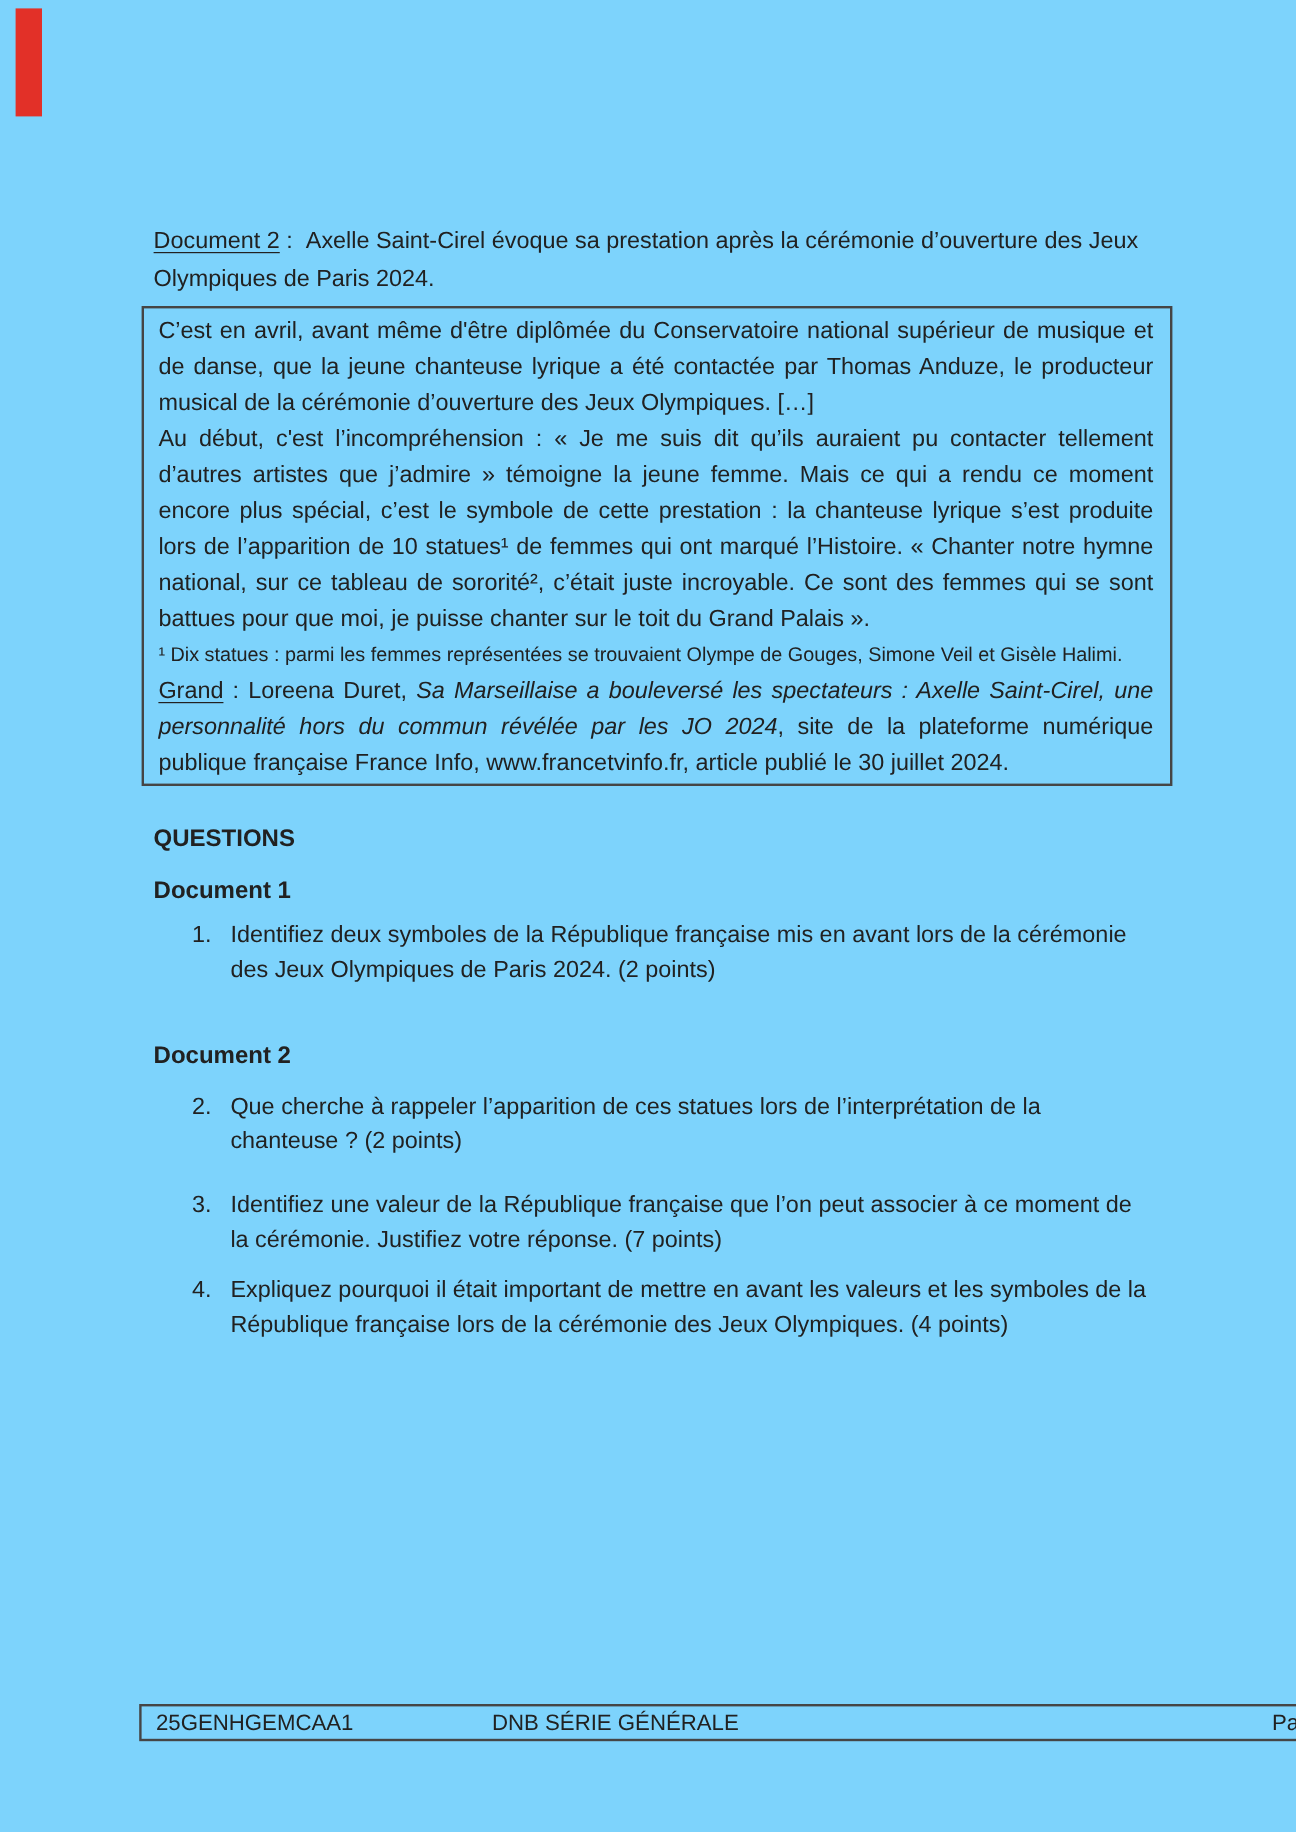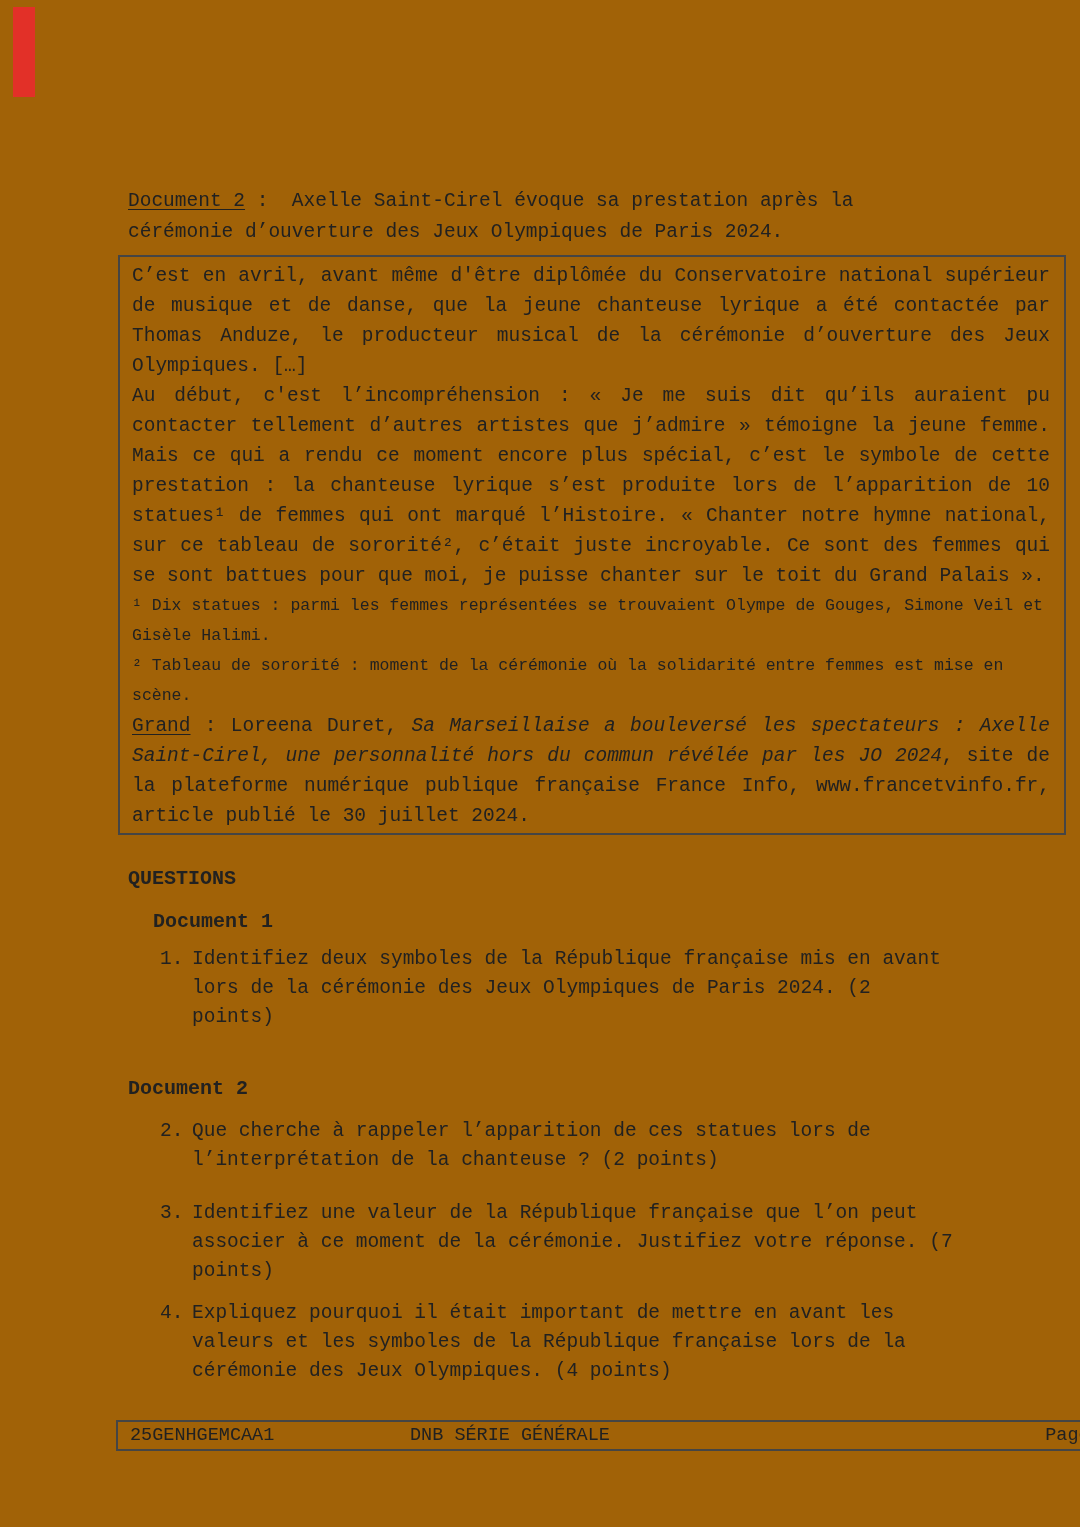--- a/index.html
+++ b/index.html
@@ -1,51 +1,51 @@
 <!DOCTYPE html>
 <html><head>
 <meta charset="utf-8">
 <style>
   html,body { margin:0; padding:0; background:#ffffff; }
   .page {
     position:relative;
     width:1080px; height:1527px;
-    background:#a16207;
-    font-family:Liberation Mono, monospace;
+    background:#7dd3fc;
+    font-family:Liberation Sans, sans-serif;
     color:#212121;
     overflow:hidden;
   }
   .red-mark {
     position:absolute; left:13px; top:7px;
     width:22px; height:90px;
     background:#e23028;
   }
   .content {
     position:absolute; left:128px; top:186px; width:834px;
   }
   .doc-heading { font-size:19.5px; line-height:31px; }
   .u { text-decoration:underline; text-underline-offset:3px; }
   .text-box {
     box-sizing:border-box;
     margin-left:-10px; margin-top:7px;
-    width:948px;
+    width:859px;
     border:2px solid #454545;
     padding:4px 14px 2px 12px;
     font-size:19.5px;
   }
   .text-box p { margin:0; line-height:30px; text-align:justify; }
   .p2 { margin-top:7px; }
   .fn { font-size:16.5px; line-height:24px; text-align:left !important; }
   .fn1 { margin-top:6px; }
   .fn2 { margin-top:10px; }
   .source-par { margin-top:42px; }
   .it { font-style:italic; }
   .q-title { font-size:20px; font-weight:bold; line-height:24px; margin-top:32px; }
   .sec-heading { font-size:20px; font-weight:bold; line-height:24px; }
-  .m-doc1 { margin-top:19px;margin-left:25px; }
+  .m-doc1 { margin-top:19px; }
   .m-doc2 { margin-top:45px; }
   .m-doc12 { margin-top:47px; }
   .q { display:flex; margin-left:32px; font-size:19.5px; line-height:29px; }
   .m-q1 { margin-top:11px; }
   .m-q2 { margin-top:16px; }
   .m-q3 { margin-top:24px; }
   .m-q4 { margin-top:13px; }
   .q-num { width:32px; flex:none; }
   .q-text { flex:1; }
   .footer {
@@ -71,21 +71,20 @@
   <div class="content">
 
     <div class="doc-heading">
       <span class="u">Document 2</span><span> : &nbsp;</span><span>Axelle Saint-Cirel évoque sa prestation après la cérémonie d’ouverture des Jeux Olympiques de Paris 2024.</span>
     </div>
 
     <div class="text-box">
       <p>C’est en avril, avant même d'être diplômée du Conservatoire national supérieur de musique et de danse, que la jeune chanteuse lyrique a été contactée par Thomas Anduze, le producteur musical de la cérémonie d’ouverture des Jeux Olympiques. […]</p>
       <p class="p2">Au début, c'est l’incompréhension : « Je me suis dit qu’ils auraient pu contacter tellement d’autres artistes que j’admire » témoigne la jeune femme. Mais ce qui a rendu ce moment encore plus spécial, c’est le symbole de cette prestation : la chanteuse lyrique s’est produite lors de l’apparition de 10 statues¹ de femmes qui ont marqué l’Histoire. « Chanter notre hymne national, sur ce tableau de sororité², c’était juste incroyable. Ce sont des femmes qui se sont battues pour que moi, je puisse chanter sur le toit du Grand Palais ».</p>
       <p class="fn fn1">¹ Dix statues : parmi les femmes représentées se trouvaient Olympe de Gouges, Simone Veil et Gisèle Halimi.</p>
-      <p class="fn fn2">² Tableau de sororité : moment de la cérémonie où la solidarité entre femmes est mise en scène.</p>
       <p class="source-par">
         <span class="u">Grand</span><span> : </span><span>Loreena Duret, </span><span class="it">Sa Marseillaise a bouleversé les spectateurs : Axelle Saint-Cirel, une personnalité hors du commun révélée par les JO 2024</span><span>, site de la plateforme numérique publique française France Info, www.francetvinfo.fr, article publié le 30 juillet 2024.</span>
       </p>
     </div>
 
     <div class="q-title">QUESTIONS</div>
 
     <div class="sec-heading m-doc1">Document 1</div>
     <div class="q m-q1">
       <span class="q-num">1.</span>

